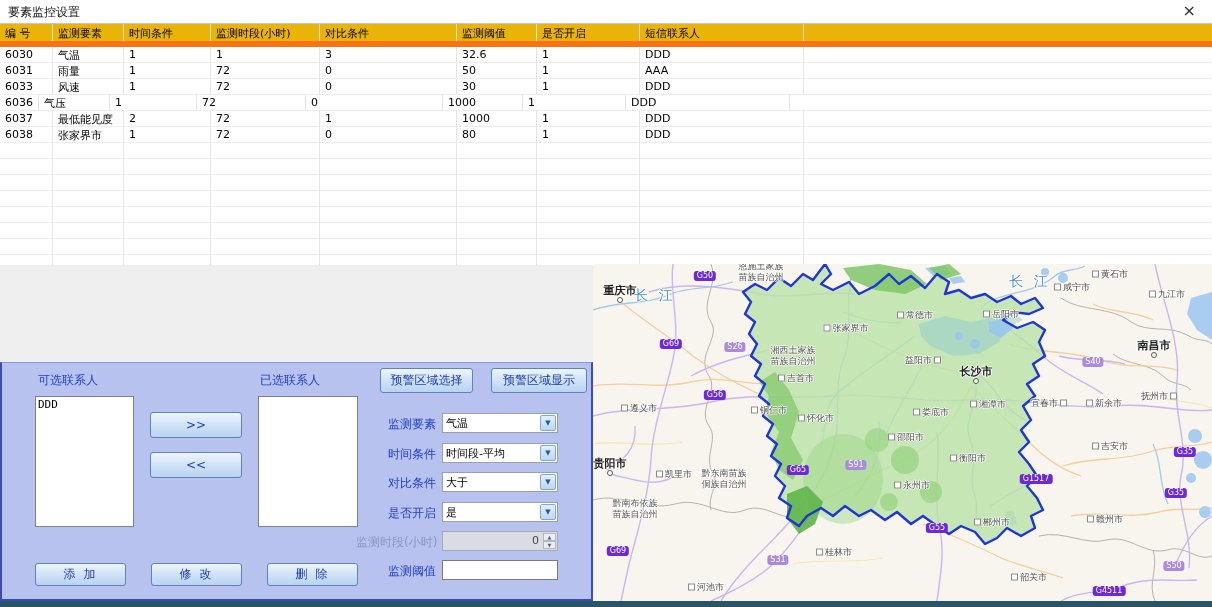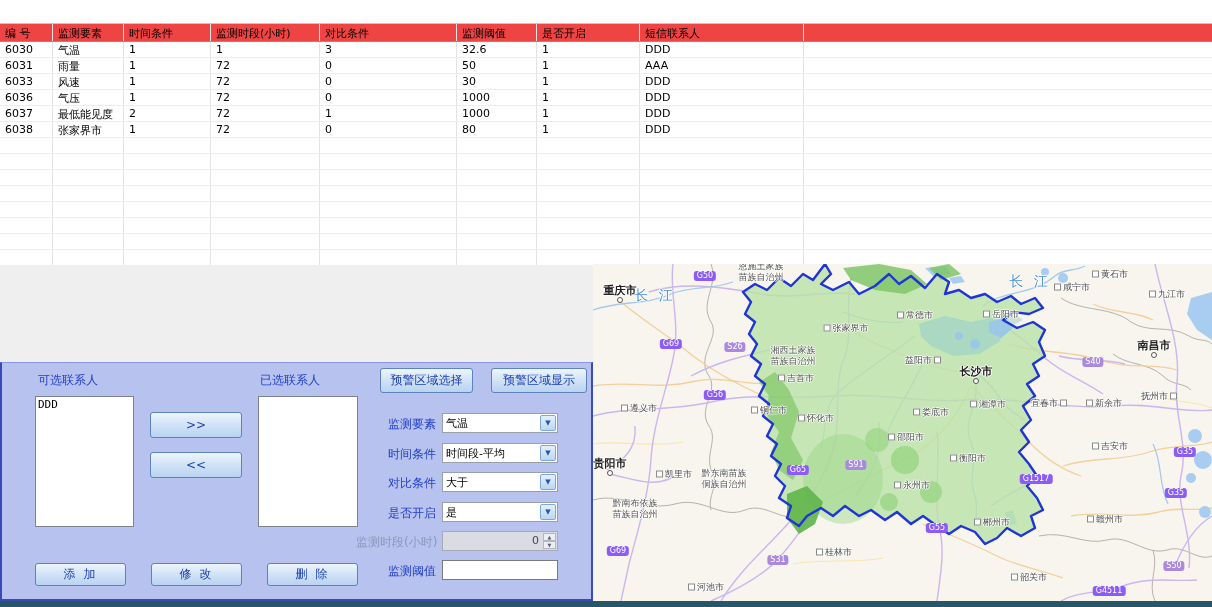--- a/index.html
+++ b/index.html
@@ -7,21 +7,21 @@
        font-family:"DejaVu Sans","Liberation Sans",sans-serif;overflow:hidden;
        -webkit-font-smoothing:none;}
   
   .titlebar{position:absolute;left:0;top:0;width:1212px;height:23px;background:#fff;}
   .titlebar .title{position:absolute;left:8px;top:4px;font-size:12px;color:#111;}
   .titlebar .close{position:absolute;right:16px;top:2px;font-size:16px;color:#333;cursor:pointer;line-height:18px;}
   
   .tablewrap{position:absolute;left:0;top:23px;width:1212px;height:241px;background:#fff;
              border-top:1px solid #c6c6c6;border-bottom:1px solid #c9c9c9;overflow:hidden;}
   .trow{display:flex;height:15px;border-bottom:1px solid #ededed;}
-  .trow.head{height:17px;border-bottom:1px solid #f97316;background:#ef4444;}
+  .trow.head{height:17px;border-bottom:6px solid #f97316;background:#eab308;}
   .tcell{box-sizing:border-box;border-right:1px solid #e3e3e3;padding:1px 0 0 5px;
          font-size:11px;color:#000;white-space:nowrap;overflow:hidden;}
   .trow.head .tcell{font-size:11px;color:#000;padding-top:2px;}
   .tcell.fill{flex:1;border-right:none;}
   
   .gap{position:absolute;left:0;top:265px;width:593px;height:97px;background:#efefef;}
   
   .panel{position:absolute;left:0;top:362px;width:593px;height:239px;background:#b7c3ee;
          box-sizing:border-box;border:2px solid #3a4ab8;border-top:1px solid #8a96dc;}
   .plabel{position:absolute;font-size:12px;color:#2340c8;white-space:nowrap;}
@@ -59,32 +59,36 @@
   #map-labels{position:absolute;left:0;top:0;width:619px;height:337px;}
   .city{position:absolute;transform:translate(-50%,-50%);font-size:9px;color:#4c4c4c;white-space:nowrap;
         text-shadow:1px 0 0 #fff,-1px 0 0 #fff,0 1px 0 #fff,0 -1px 0 #fff;display:flex;align-items:center;gap:2px;}
   .city .sq{display:inline-block;width:5px;height:5px;background:#fff;border:1px solid #8a8a8a;flex:0 0 auto;}
   .city.cap{font-size:11px;font-weight:bold;color:#222;}
   .city.reg{white-space:pre-line;text-align:center;line-height:11px;color:#555;}
   .dot{position:absolute;width:4px;height:4px;border-radius:50%;background:#fff;border:1px solid #555;
        transform:translate(-50%,-50%);}
   .badge{position:absolute;transform:translate(-50%,-50%);font-size:8px;color:#fff;border-radius:3px;
          padding:0px 3px;line-height:10px;white-space:nowrap;}
-  .badge.g{background:#8b5cf6;}
+  .badge.g{background:#6d28d9;}
   .badge.s{background:#a98ae0;}
   .riverlbl{position:absolute;transform:translate(-50%,-50%);font-size:14px;color:#4a90d8;
             letter-spacing:3px;white-space:nowrap;text-shadow:1px 0 0 #fff,-1px 0 0 #fff,0 1px 0 #fff,0 -1px 0 #fff;}
   
   .bottombar{position:absolute;left:0;top:601px;width:1212px;height:6px;background:#2a5568;}
 </style>
 </head>
 <body>
 
 <div id="app">
 
+  <div class="titlebar">
+    <span class="title">要素监控设置</span>
+    <span class="close">×</span>
+  </div>
 
   <div class="tablewrap" id="tbl">
       <div class="trow head">
         <div class="tcell" style="width: 53px;">编  号</div>
         <div class="tcell" style="width: 71px;">监测要素</div>
         <div class="tcell" style="width: 87px;">时间条件</div>
         <div class="tcell" style="width: 109px;">监测时段(小时)</div>
         <div class="tcell" style="width: 137px;">对比条件</div>
         <div class="tcell" style="width: 80px;">监测阈值</div>
         <div class="tcell" style="width: 103px;">是否开启</div>
@@ -118,21 +122,21 @@
         <div class="tcell" style="width: 71px;">风速</div>
         <div class="tcell" style="width: 87px;">1</div>
         <div class="tcell" style="width: 109px;">72</div>
         <div class="tcell" style="width: 137px;">0</div>
         <div class="tcell" style="width: 80px;">30</div>
         <div class="tcell" style="width: 103px;">1</div>
         <div class="tcell" style="width: 164px;">DDD</div>
         <div class="tcell fill"></div>
       </div>
       <div class="trow">
-        <div class="tcell" style="width: 53px;">6036</div>
+        <div class="tcell" style="width: 39px;">6036</div>
         <div class="tcell" style="width: 71px;">气压</div>
         <div class="tcell" style="width: 87px;">1</div>
         <div class="tcell" style="width: 109px;">72</div>
         <div class="tcell" style="width: 137px;">0</div>
         <div class="tcell" style="width: 80px;">1000</div>
         <div class="tcell" style="width: 103px;">1</div>
         <div class="tcell" style="width: 164px;">DDD</div>
         <div class="tcell fill"></div>
       </div>
       <div class="trow">

